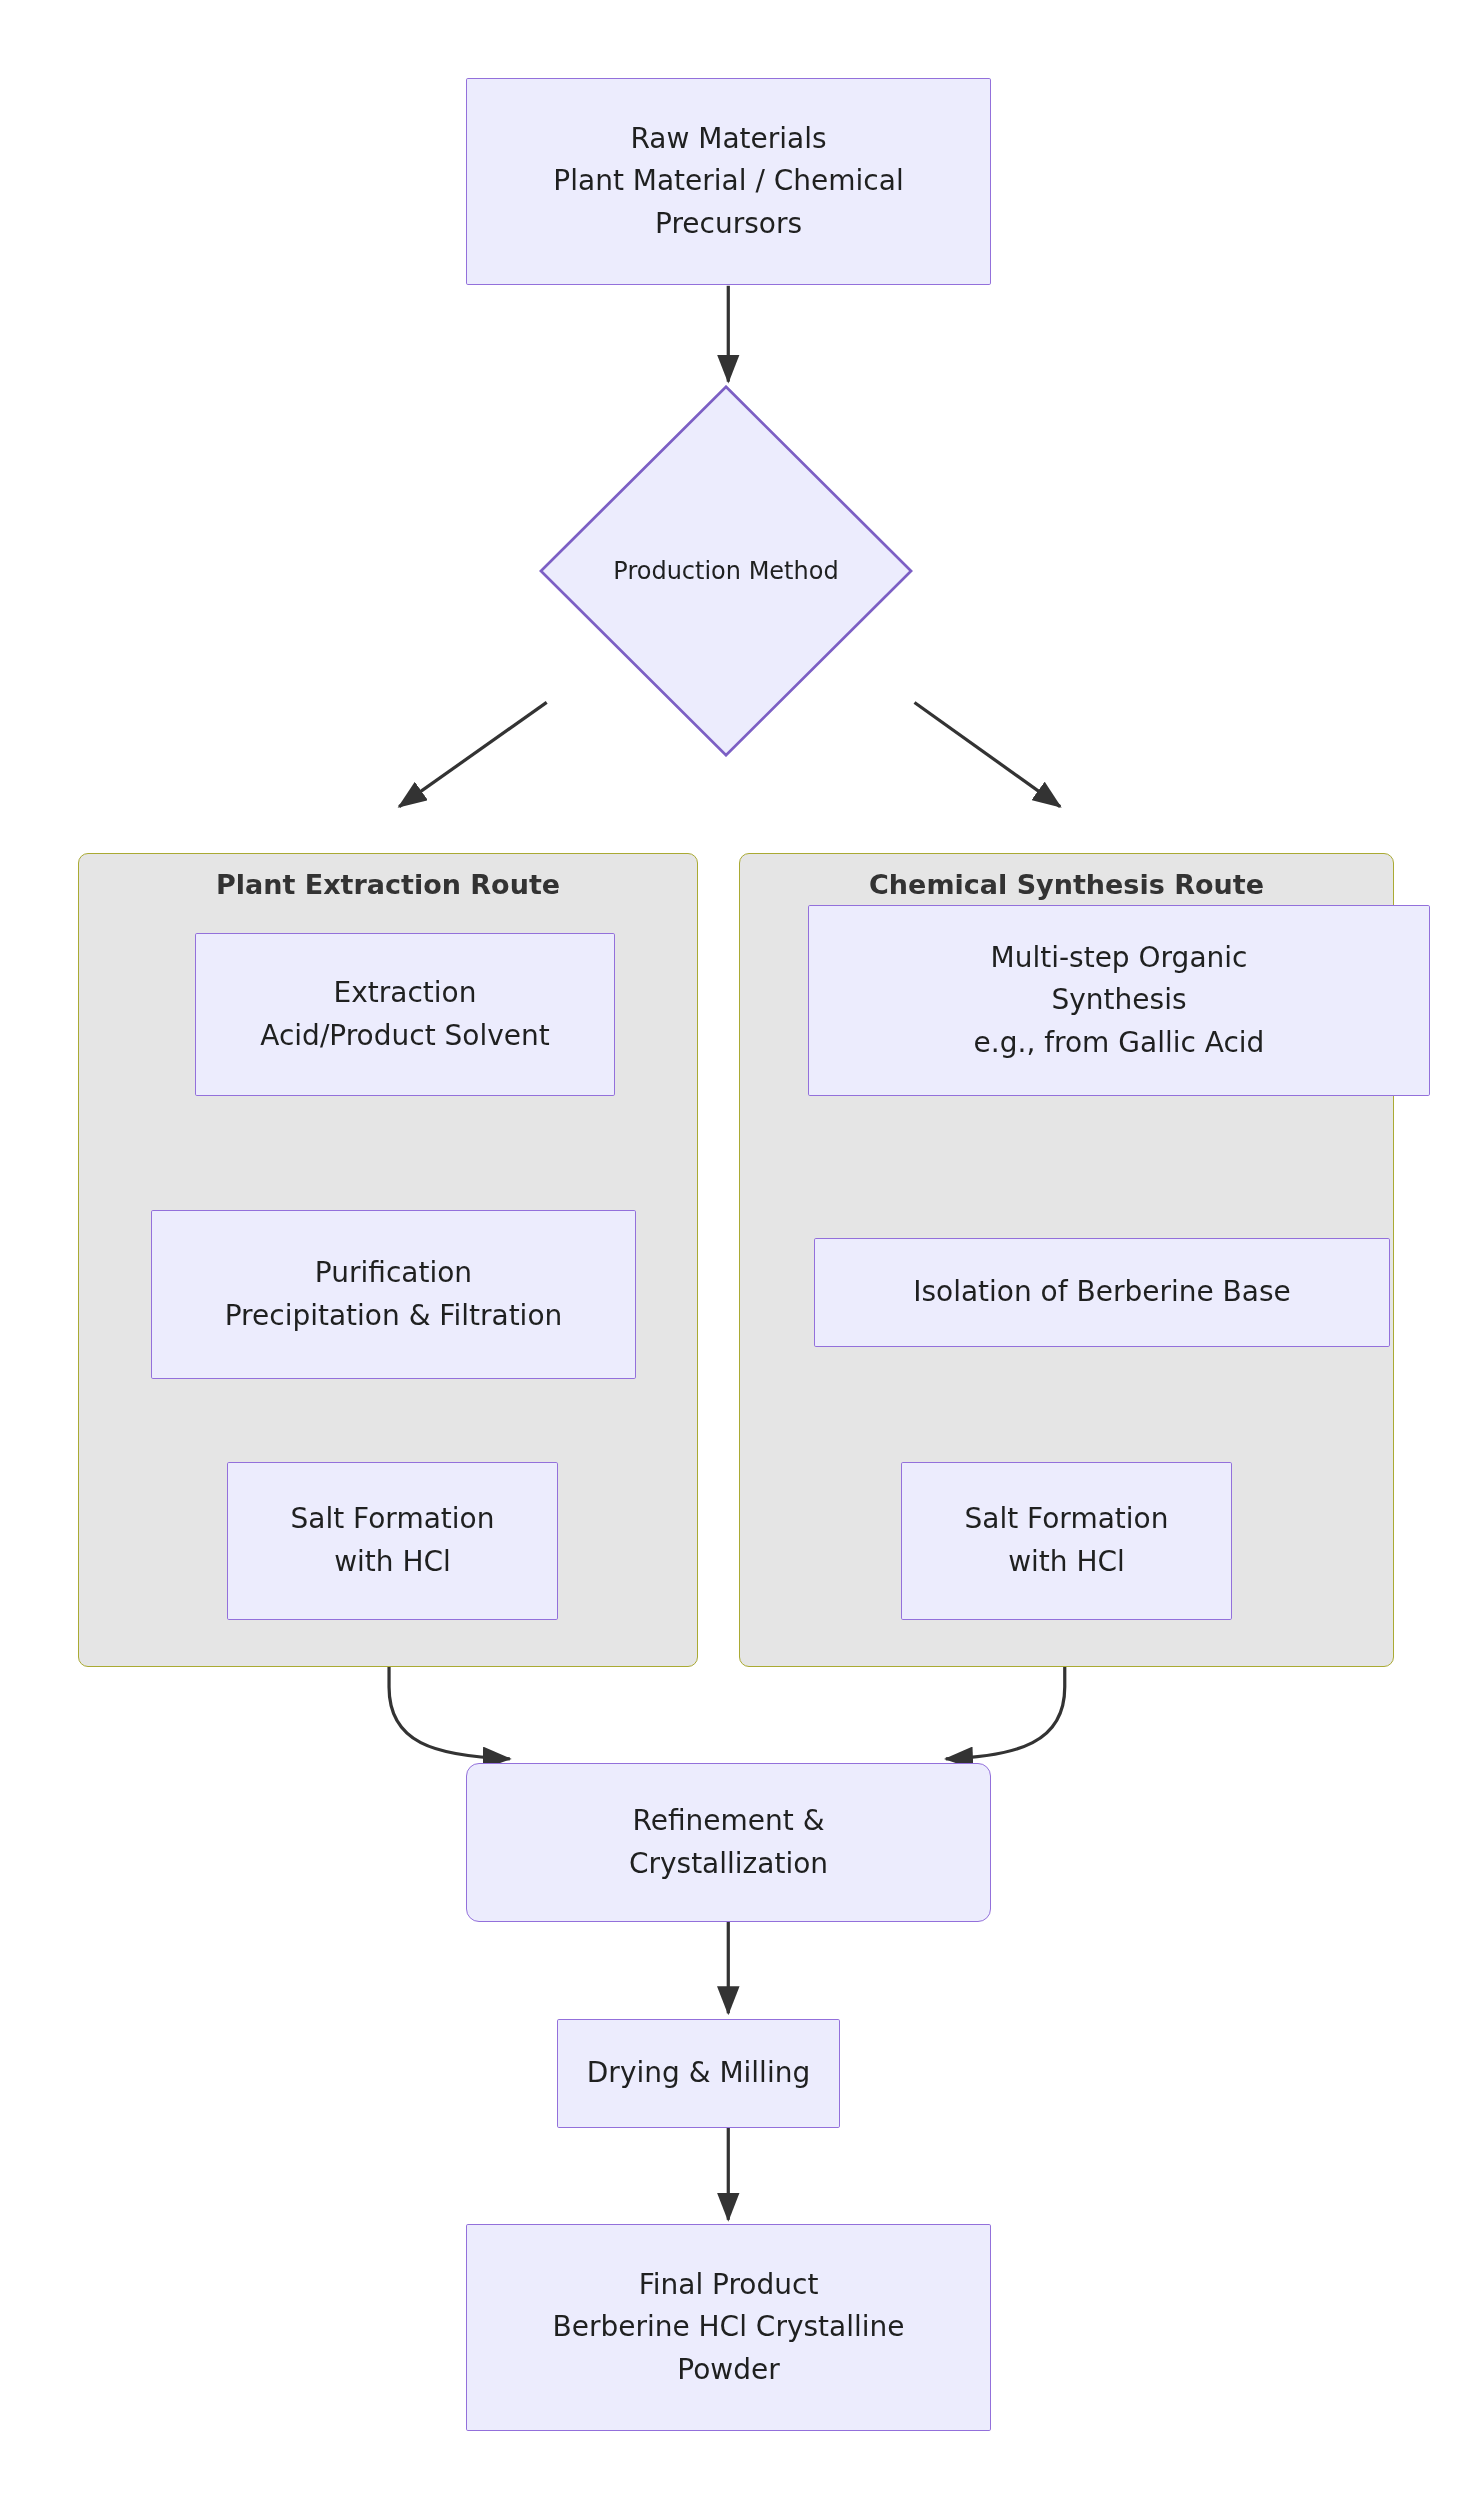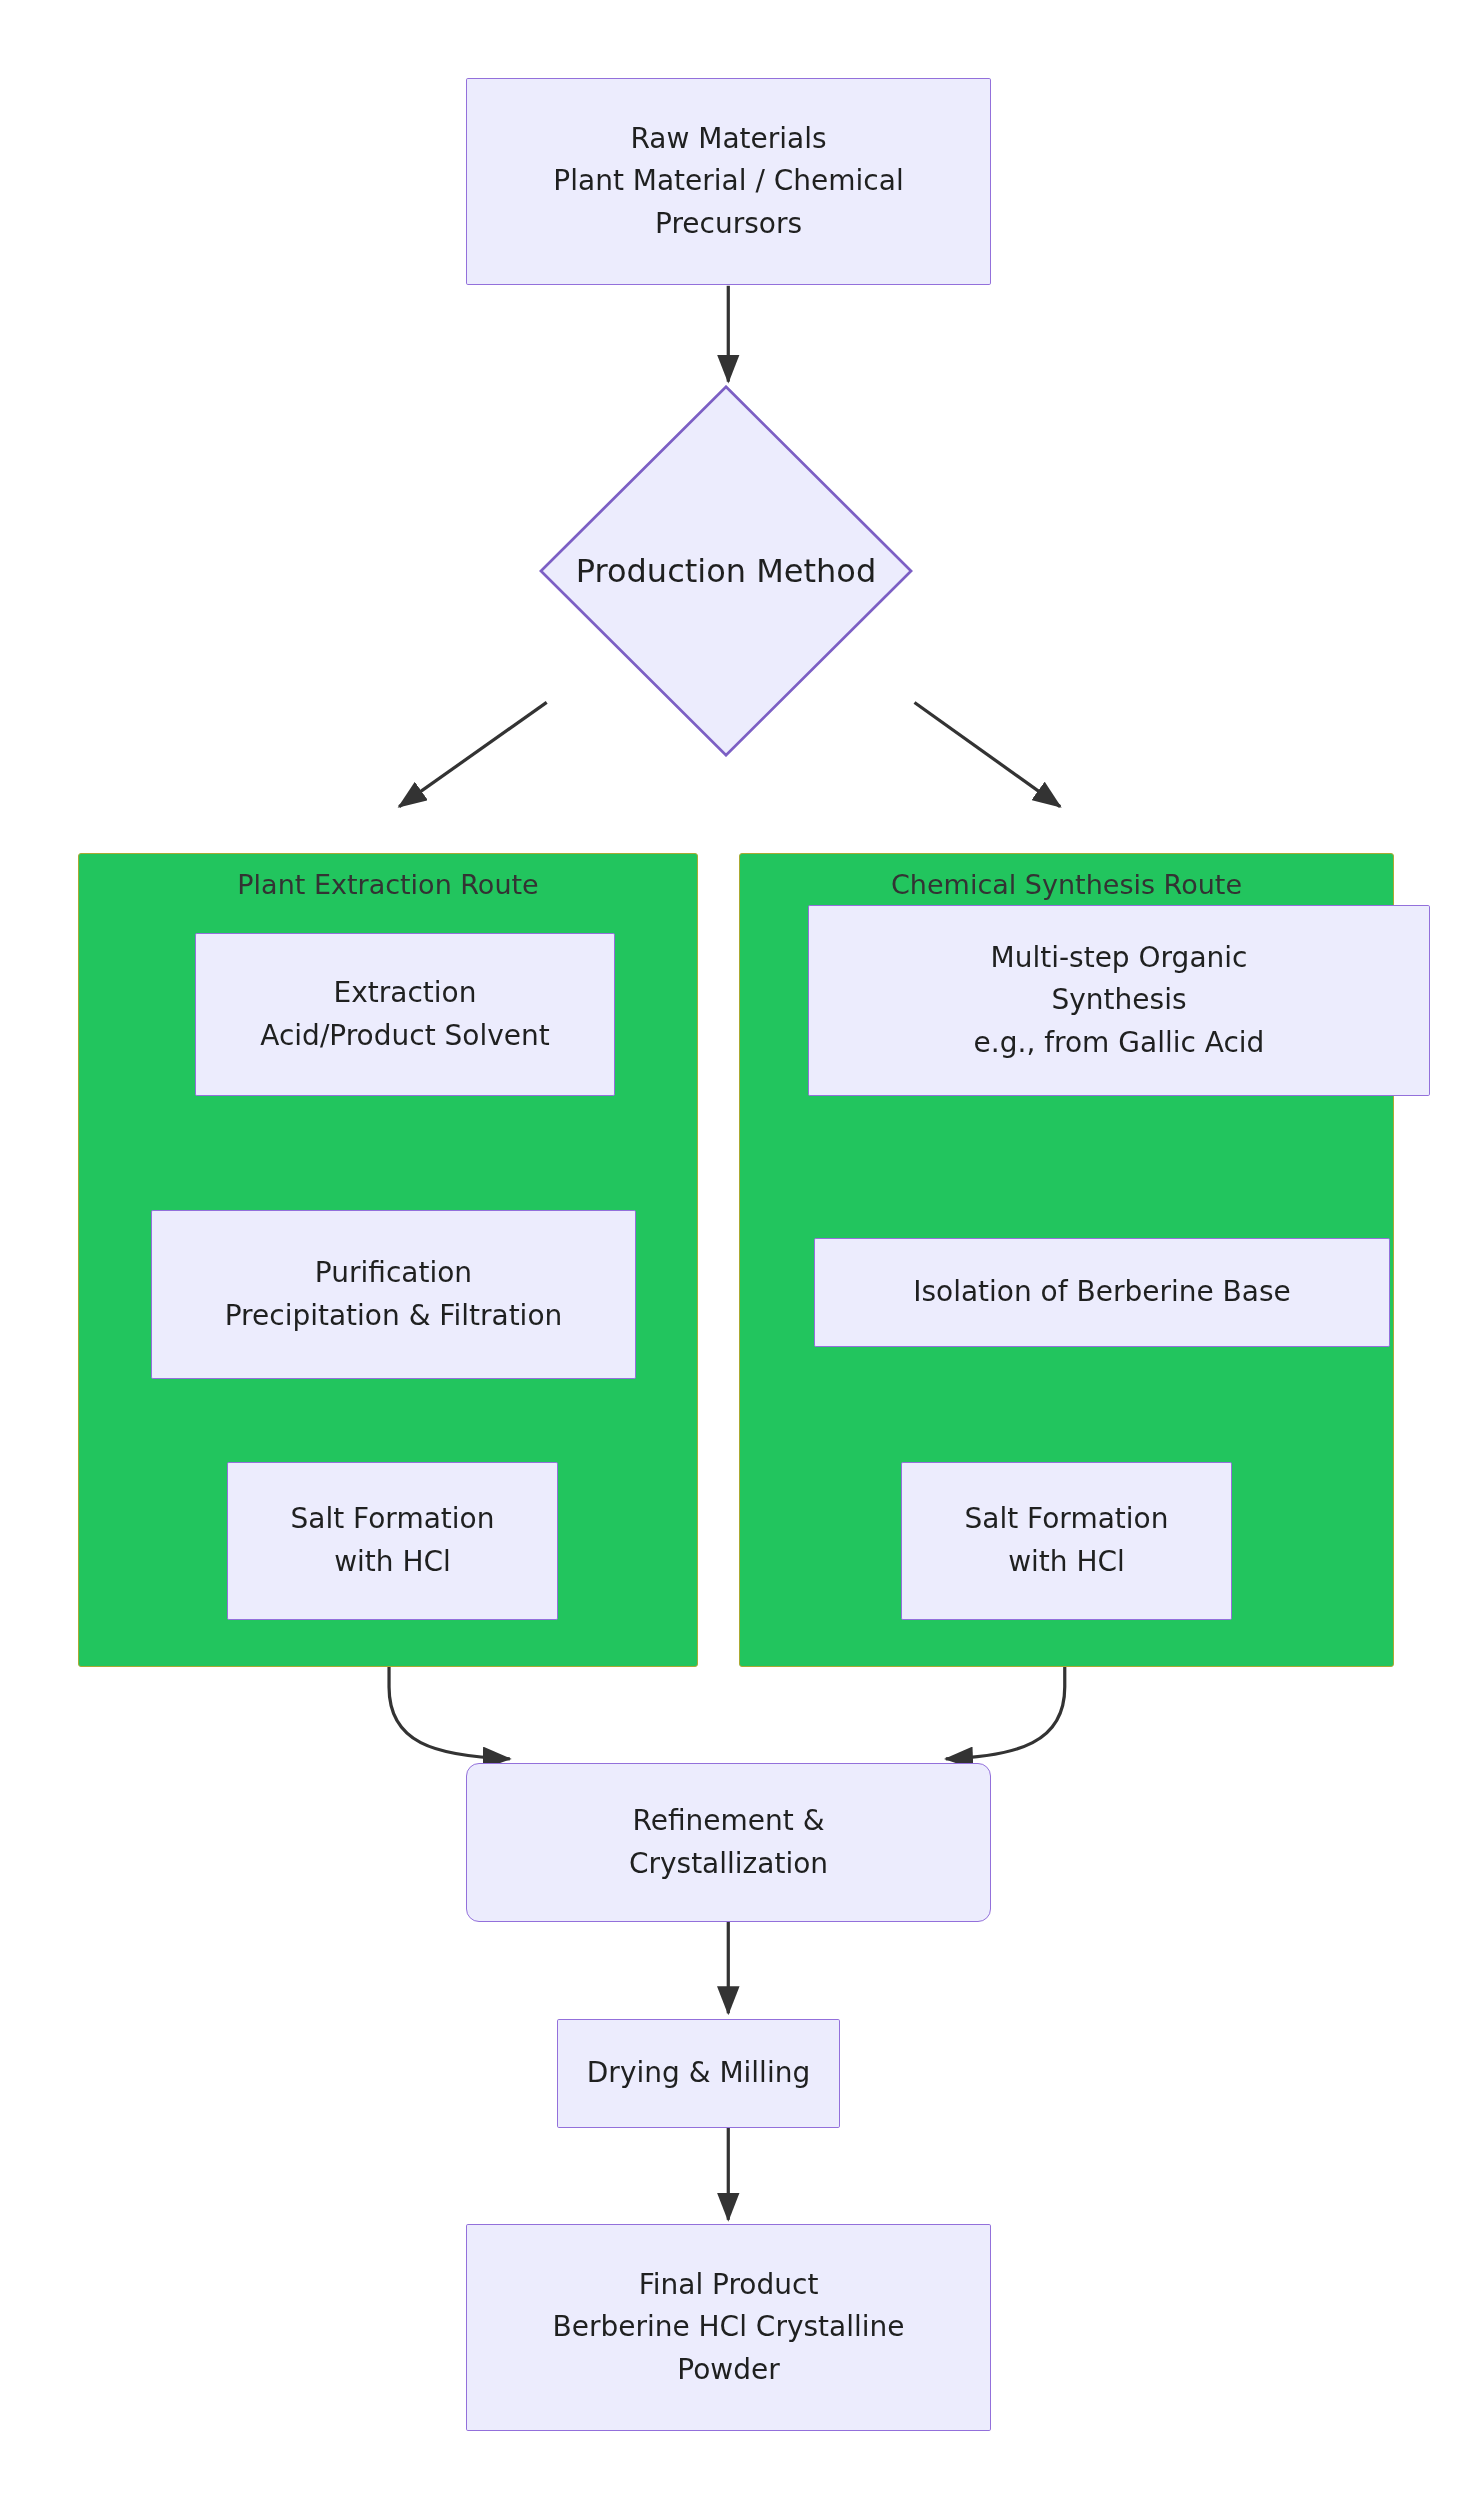--- a/index.html
+++ b/index.html
@@ -42,24 +42,25 @@
     text-align: center;
     z-index: 3;
   }
   .node .line {
     display: block;
     white-space: nowrap;
   }
   .cluster {
     position: absolute;
     box-sizing: border-box;
-    background: #22c55e;
+    background: #e5e5e5;
     border: 1.8px solid #aaaa33;
-    border-radius: 3px;
+    border-radius: 10px;
     z-index: 1;
+    font-weight: bold;
   }
   .cluster-label {
     position: absolute;
     top: 14.8px;
     left: 0;
     right: 0;
     text-align: center;
     font-size: 27px;
     color: #333333;
     z-index: 2;
@@ -75,21 +76,21 @@
   }
   .diamond-label {
     position: absolute;
     left: 0;
     top: 0;
     width: 100%;
     height: 100%;
     display: flex;
     align-items: center;
     justify-content: center;
-    font-size: 32px;
+    font-size: 24px;
     color: #1f2020;
     white-space: nowrap;
   }
 </style>
 </head>
 <body>
 
 <div id="stage">
 
   <svg id="edge-layer" viewBox="0 0 1600 2725">

